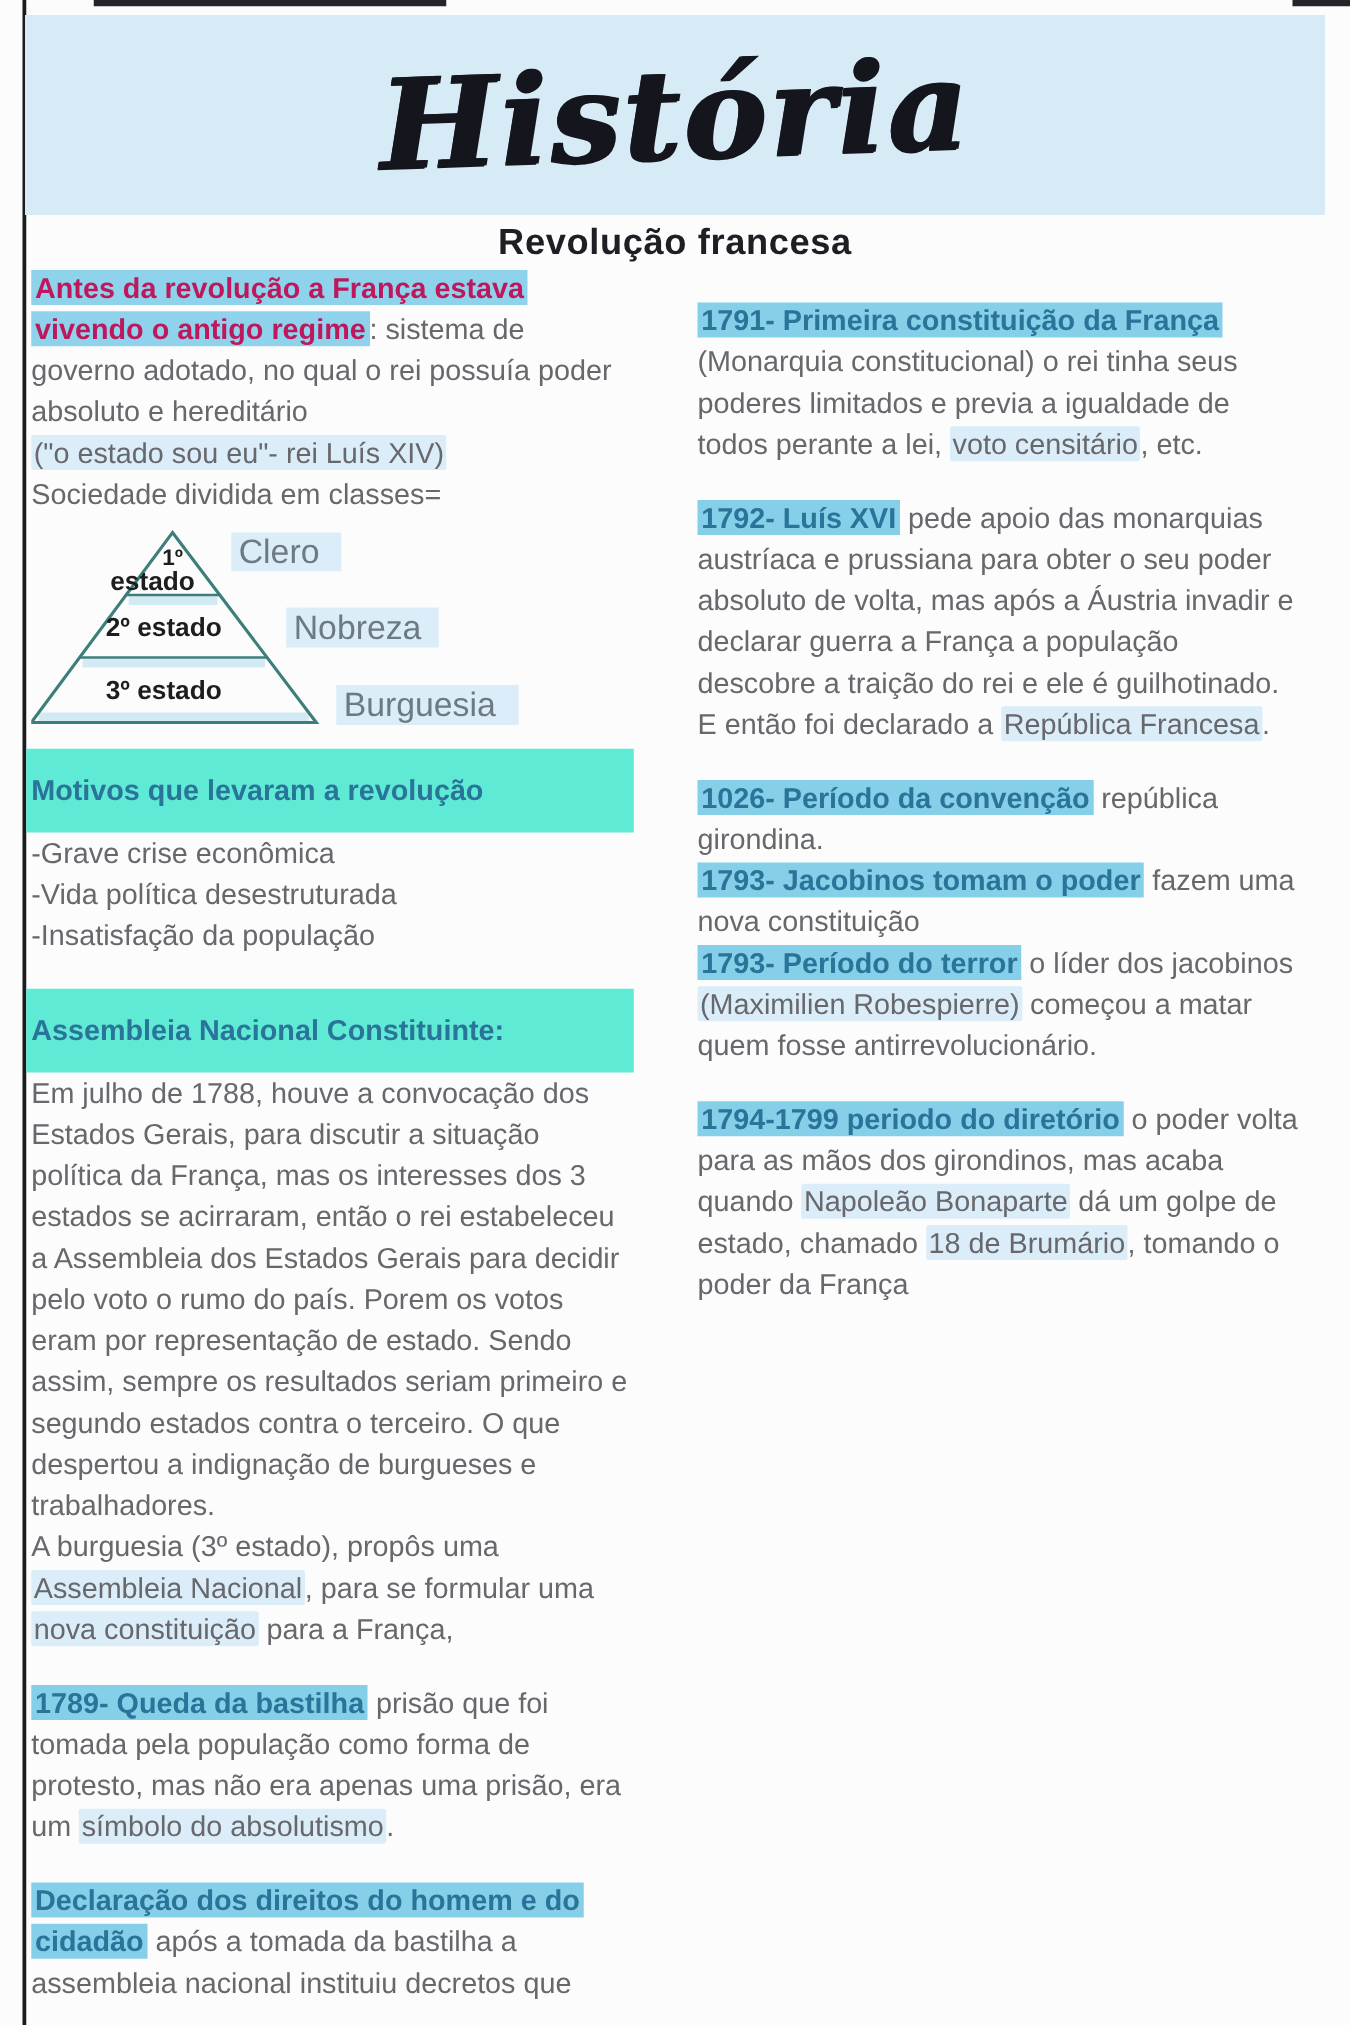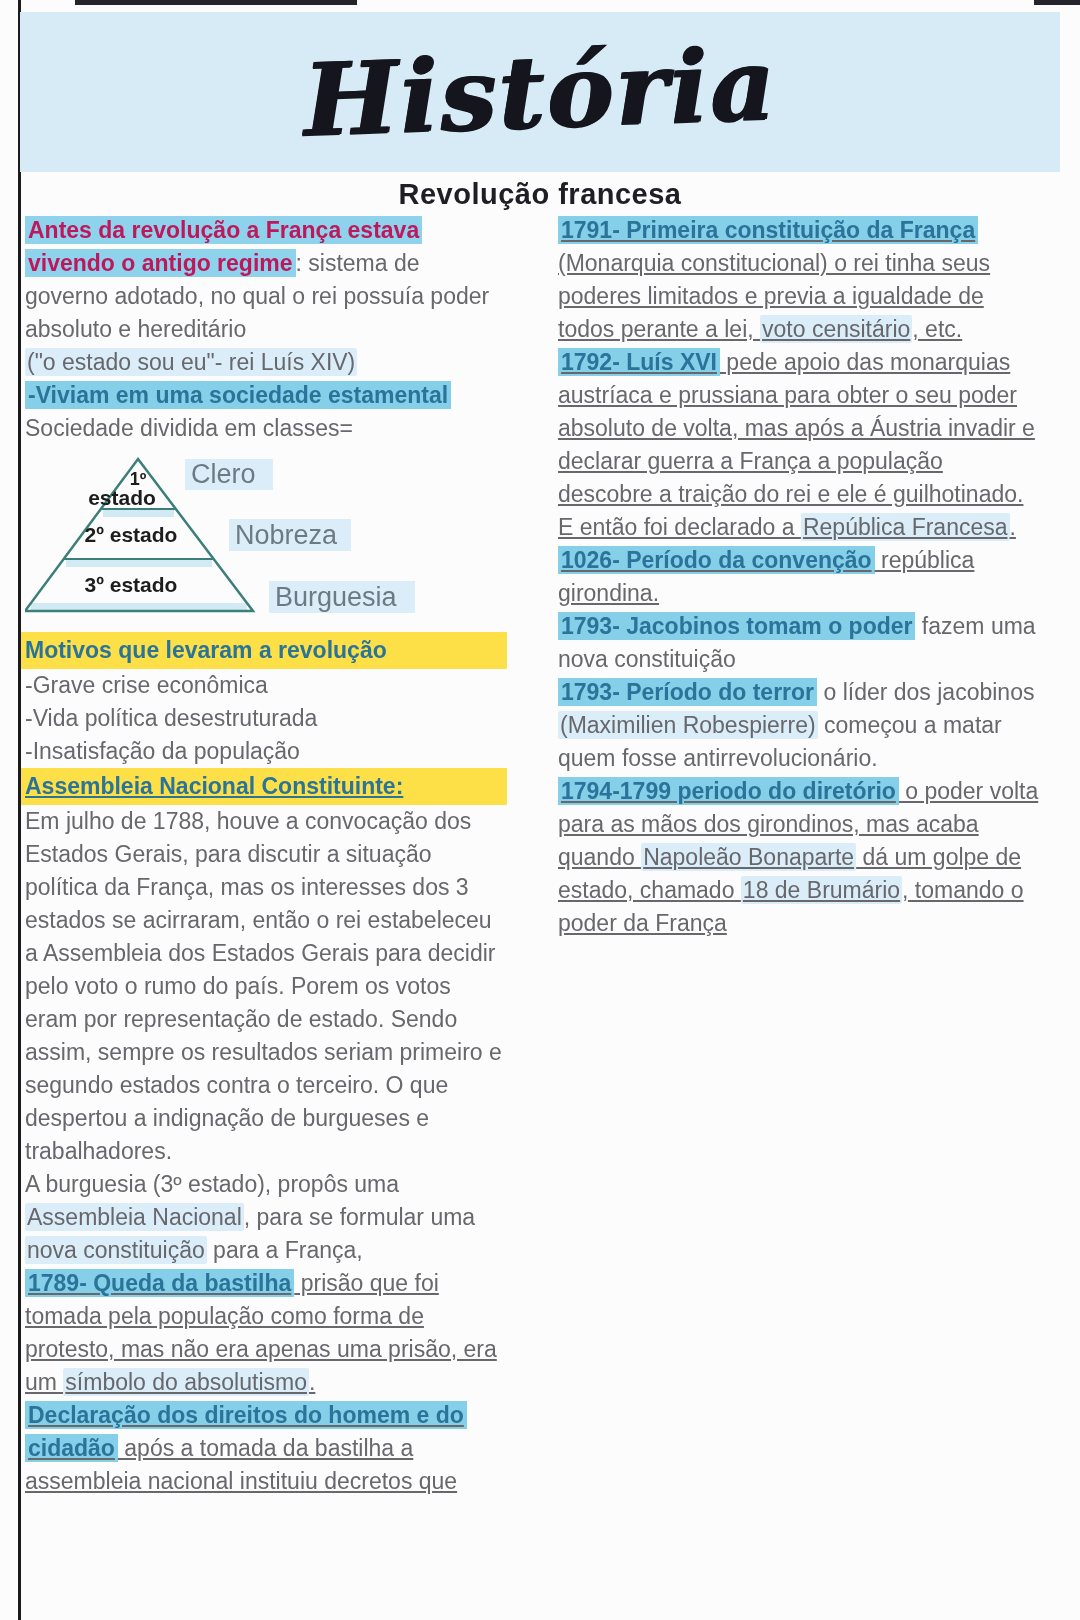--- a/index.html
+++ b/index.html
@@ -23,48 +23,47 @@
     text-shadow:2px 0 0 #15151d,0 1px 0 #15151d;
   }
   .subtitle{
     position:absolute;left:0;top:178px;width:1080px;text-align:center;
     font-weight:bold;font-size:29px;color:#1e1e24;letter-spacing:0.5px;
   }
   .col{position:absolute;top:214px;font-size:23px;line-height:33px;color:#67676c;}
   .col-left{left:25px;width:478px;}
   .col-right{left:558px;width:482px;}
   .para{margin:0;}
-  .para.gap{text-decoration:underline;}
+  .para.gap{margin-top:26px;}
   .seg{box-decoration-break:clone;-webkit-box-decoration-break:clone;}
   .seg.hs{background:#86cfe9;color:#2a7399;font-weight:600;padding:1px 3px;}
   .seg.hsn{background:#8fd2ec;color:#be185d;font-weight:700;padding:1px 3px;}
   .seg.hl{background:#daedf8;padding:1px 2px;border-radius:2px;}
   .para.band{
-    background:#fde047;color:#2a7399;font-weight:600;
-    padding:2px 4px;margin-left:-4px;width:100%;
+    background:#5eead4;color:#2a7399;font-weight:600;
+    padding:17px 4px;margin-left:-4px;width:100%;
   }
   .pyramid-wrap{margin:6px 0 0 0;}
 </style>
 </head>
 <body>
 
 <div class="edge-line"></div>
 <div class="top-dash a"></div>
 <div class="top-dash b"></div>
 
 <div class="banner">
   <div class="banner-title">História</div>
 </div>
 
 <div class="subtitle">Revolução francesa</div>
 
 <div class="col col-left" id="col-left">
     <p class="para"><span class="seg hsn">Antes da revolução a França estava vivendo o antigo regime</span><span class="seg">: sistema de governo adotado, no qual o rei possuía poder absoluto e hereditário</span></p>
     <p class="para"><span class="seg hl">("o estado sou eu"- rei Luís XIV)</span></p>
-    <p class="para"><span class="seg hs">-Viviam em uma sociedade estamental</span></p>
     <p class="para"><span class="seg">Sociedade dividida em classes=</span></p>
   <div class="pyramid-wrap">
     <svg width="470" height="172" viewBox="0 0 470 172">
 
       <rect x="78" y="59" width="71" height="7" fill="#d2eaf4"></rect>
       <rect x="41" y="109" width="146" height="7" fill="#d2eaf4"></rect>
       <rect x="6" y="152" width="216" height="7" fill="#d2eaf4"></rect>
 
       <polygon points="113,8 228,160 0,160" fill="none" stroke="#3c7e79" stroke-width="2.5"></polygon>
       <line x1="76" y1="58" x2="151" y2="58" stroke="#3c7e79" stroke-width="2"></line>

